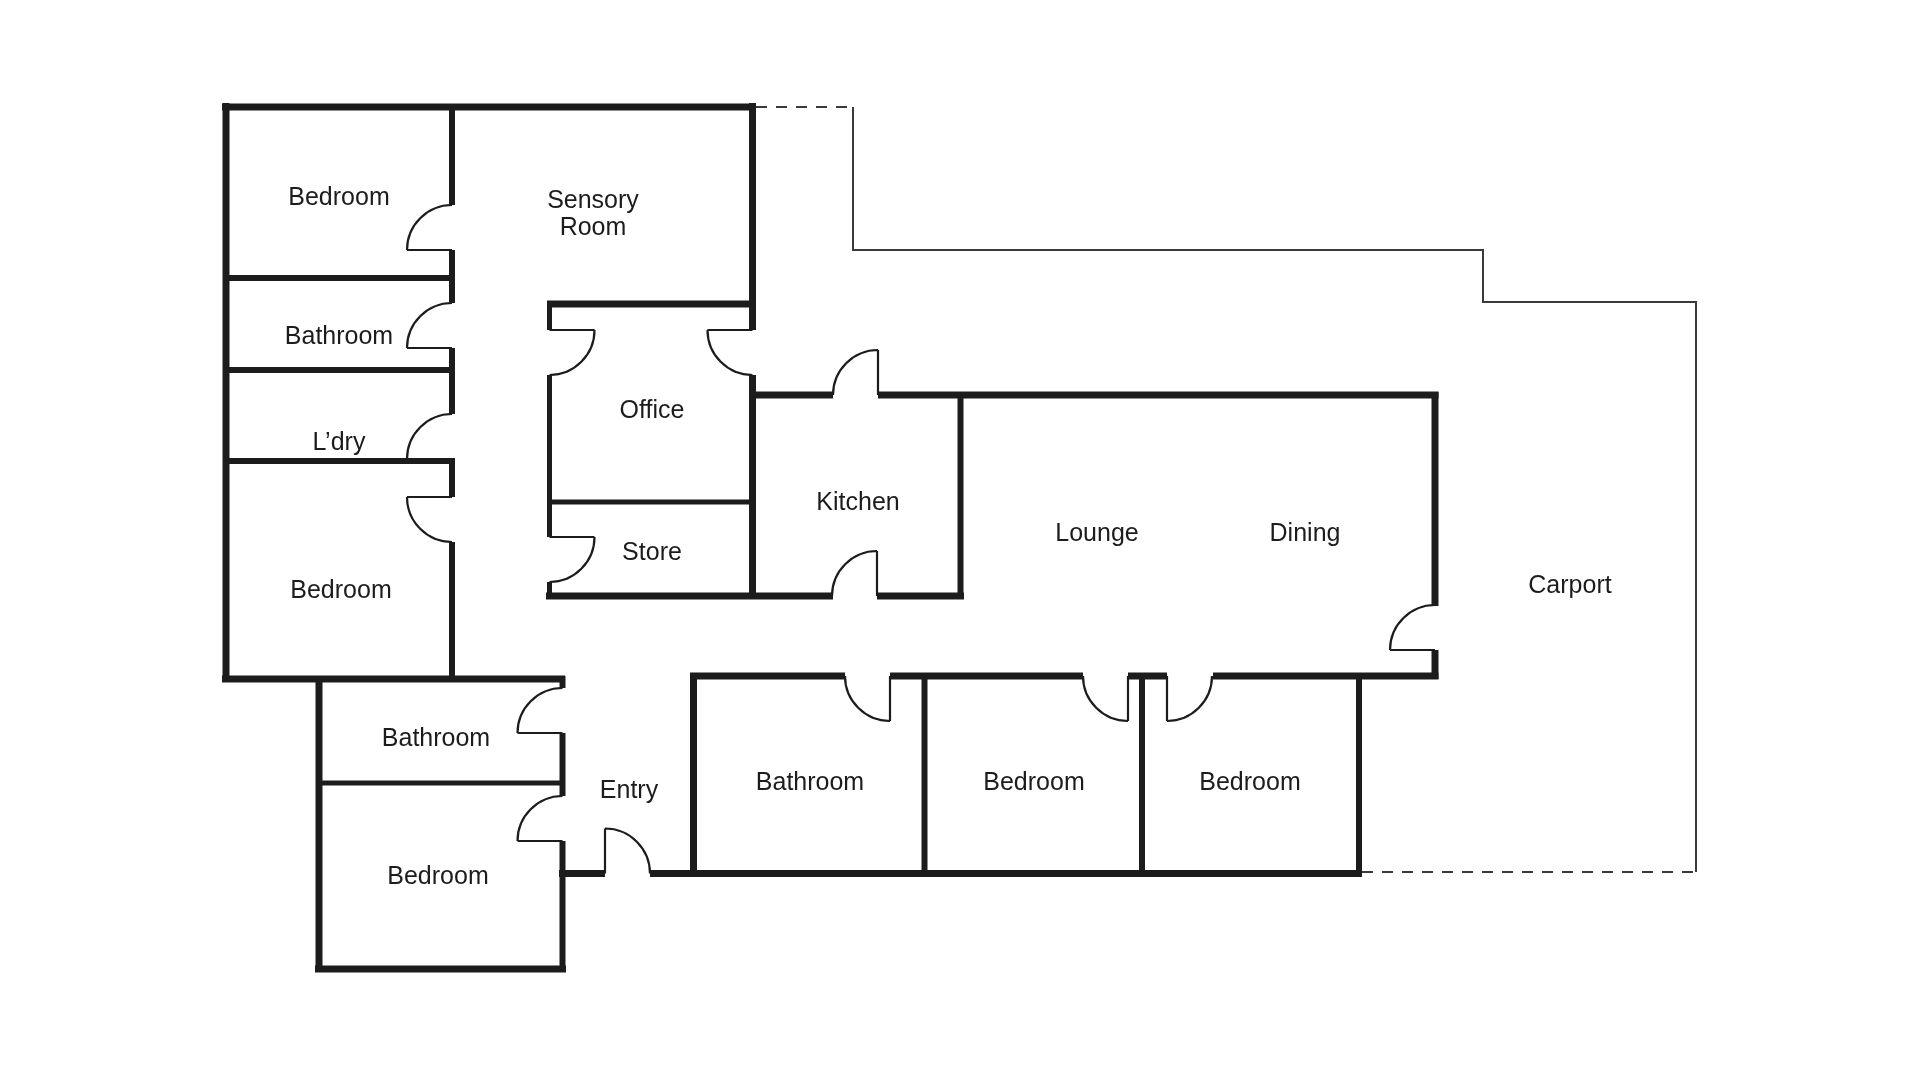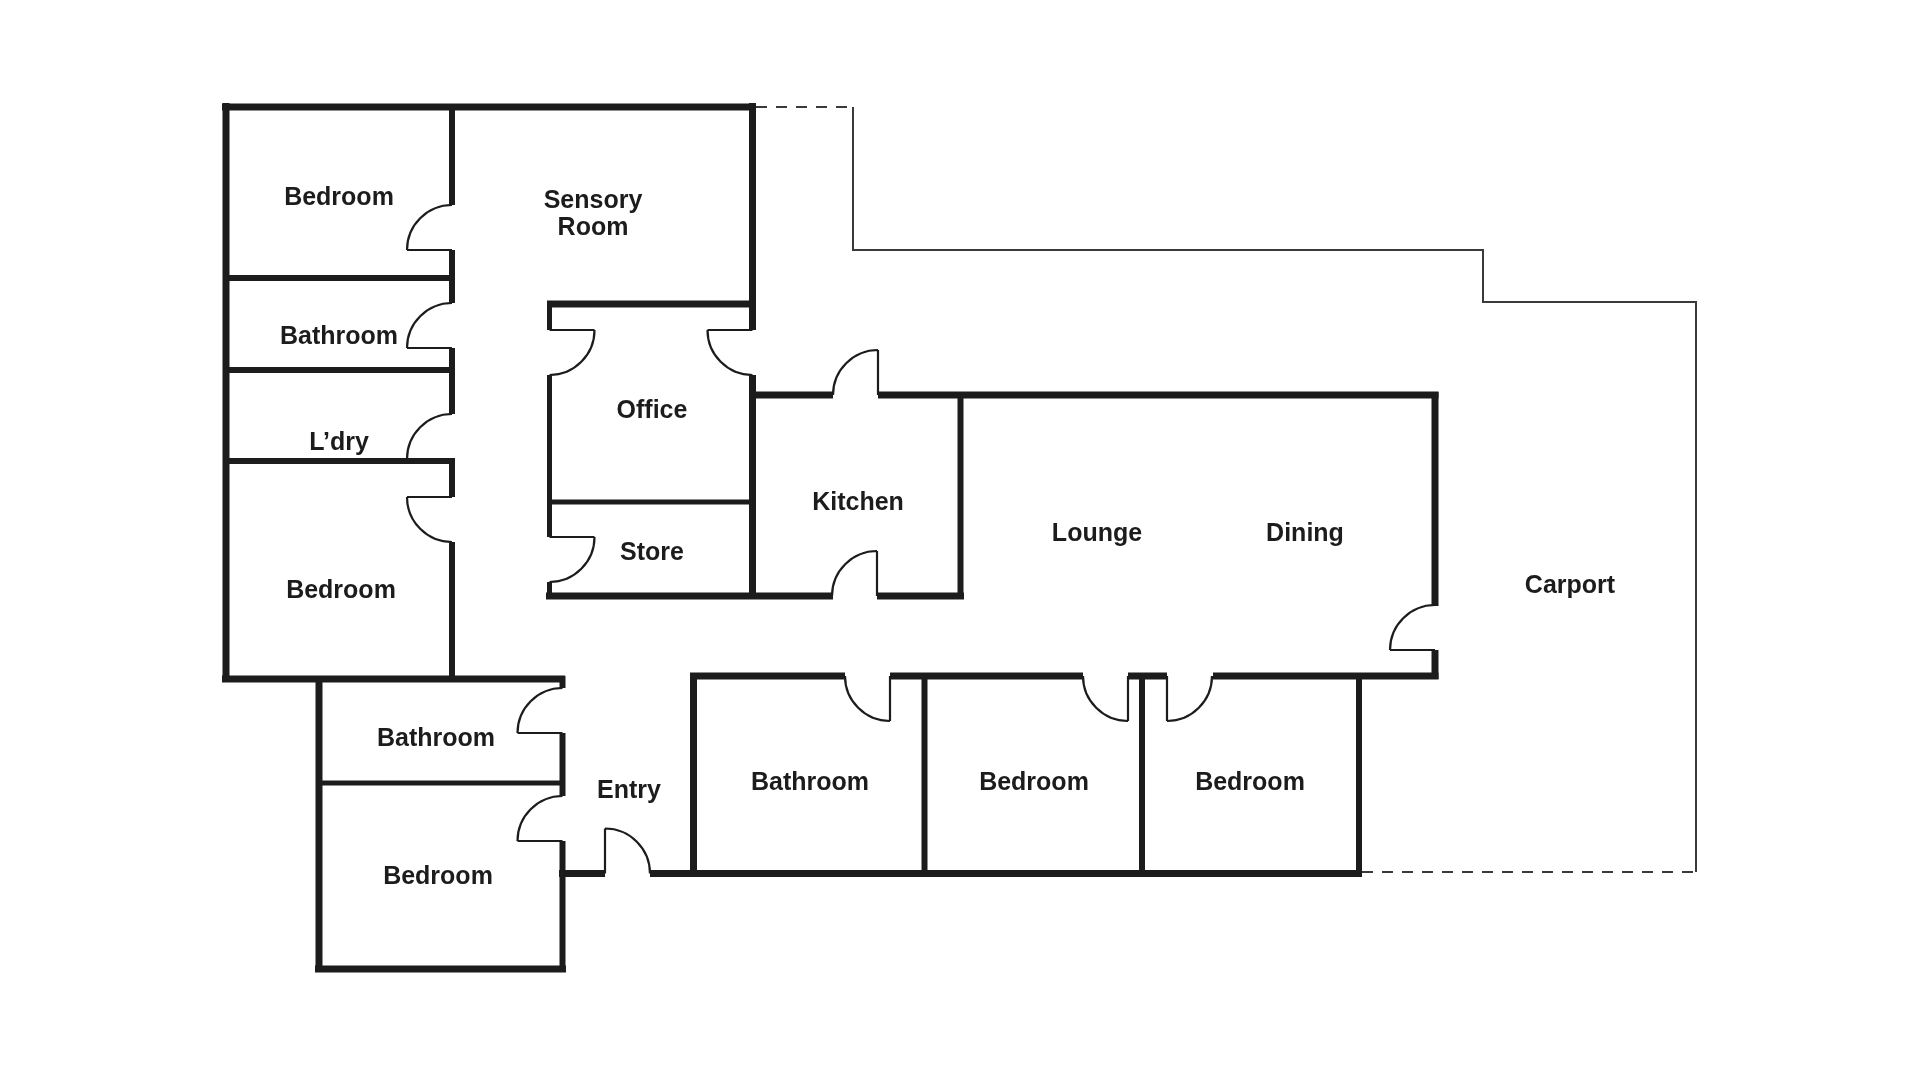--- a/index.html
+++ b/index.html
@@ -9,21 +9,20 @@
     width: 1920px;
     height: 1080px;
     overflow: hidden;
     font-family: "Liberation Sans", sans-serif;
   }
   .plan-wrap {
     position: relative;
     width: 1920px;
     height: 1080px;
     background: #14b8a6;
-    font-weight: bold;
   }
   svg text {
     font-family: "Liberation Sans", sans-serif;
     fill: #1c1c1c;
   }
 </style>
 </head>
 <body>
 
 <div class="plan-wrap">

